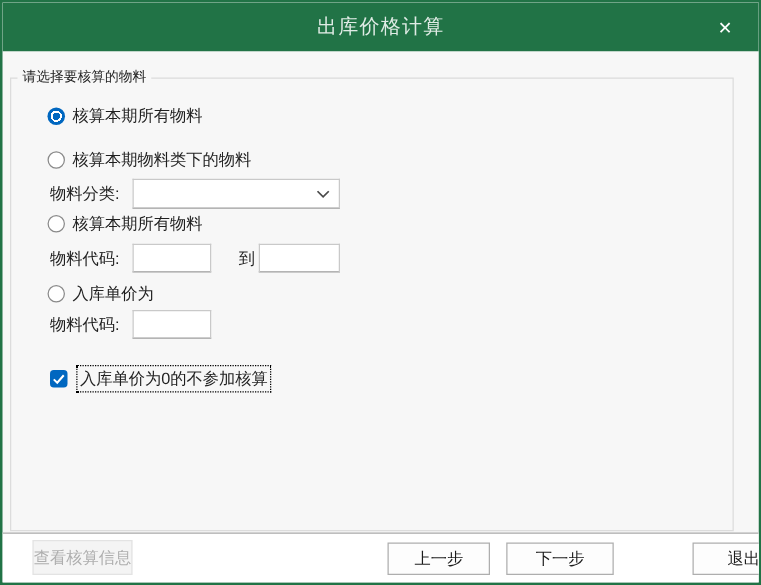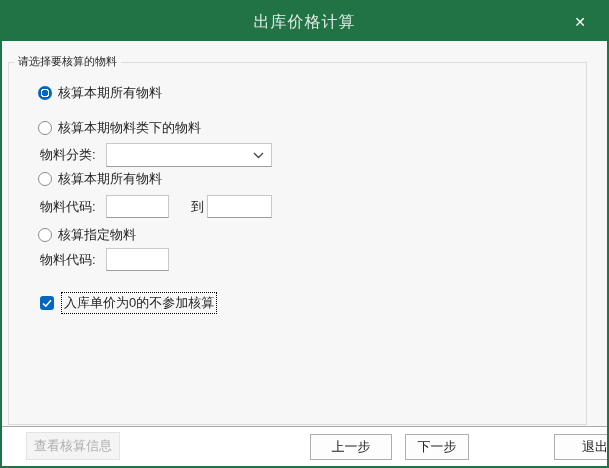--- a/index.html
+++ b/index.html
@@ -63,23 +63,23 @@
   .footer{
     position:absolute;left:0;right:0;bottom:0;height:40px;background:#fff;
     border-top:1px solid #a9a9a9;box-sizing:border-box;
   }
   .btn{
     position:absolute;box-sizing:border-box;border:1px solid #aeaeae;background:#fdfdfd;
     font-size:13px;color:#1b1b1b;display:flex;align-items:center;justify-content:center;
     cursor:pointer;white-space:nowrap;
   }
   .btn.disabled{background:#f4f4f4;border-color:#e3e3e3;color:#aeaeae;cursor:default;}
-  .btn-view{left:24px;top:5px;width:94px;height:28px;}
+  .btn-view{left:24px;top:5px;width:80px;height:28px;}
   .btn-prev{left:298px;top:7px;width:82px;height:26px;margin-left:10px;}
-  .btn-next{left:403px;top:7px;width:64px;height:26px;}
+  .btn-next{left:403px;top:7px;width:86px;height:26px;}
   .btn-exit{left:508px;top:7px;width:82px;height:26px;margin-left:44px;}
 </style>
 </head>
 <body>
 
 <div class="window">
 
   <div class="titlebar">
     <span class="title">出库价格计算</span>
     <div class="close-btn">
@@ -116,21 +116,21 @@
 
     <div class="row field-row" style="top:132px;height:23px;">
       <span class="field-lbl">物料代码:</span>
       <input class="tinput" style="width: 63px;" value="">
       <span class="lbl" style="margin-left:22px;">到</span>
       <input class="tinput" style="width: 65px; margin-left: 3px;" value="">
     </div>
 
     <div class="row radio-row" style="top:164px;">
       <span class="radio"></span>
-      <span class="lbl">核算指定物料</span>
+      <span class="lbl">入库单价为</span>
     </div>
 
     <div class="row field-row" style="top:185px;height:23px;">
       <span class="field-lbl">物料代码:</span>
       <input class="tinput" style="width: 63px;" value="">
     </div>
 
     <div class="row field-row" style="top:231px;height:18px;">
       <span class="checkbox">
         <svg width="10" height="9" viewBox="0 0 10 9">

